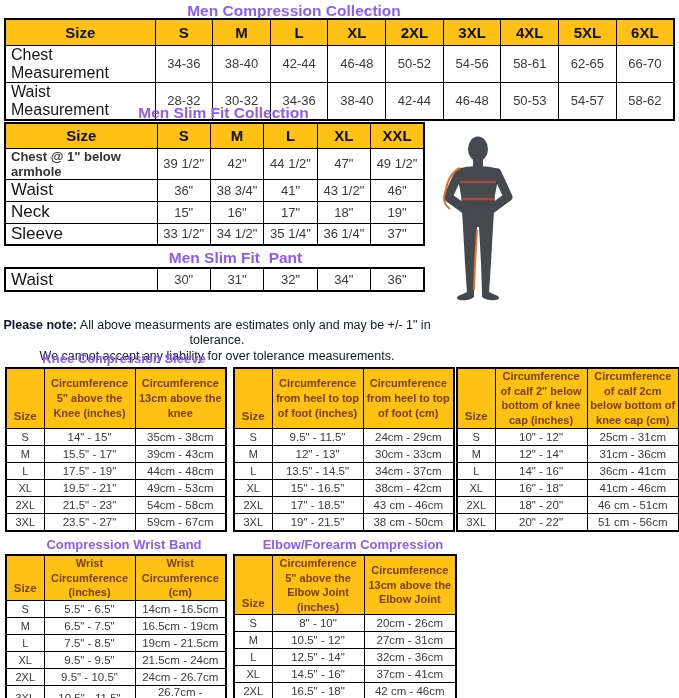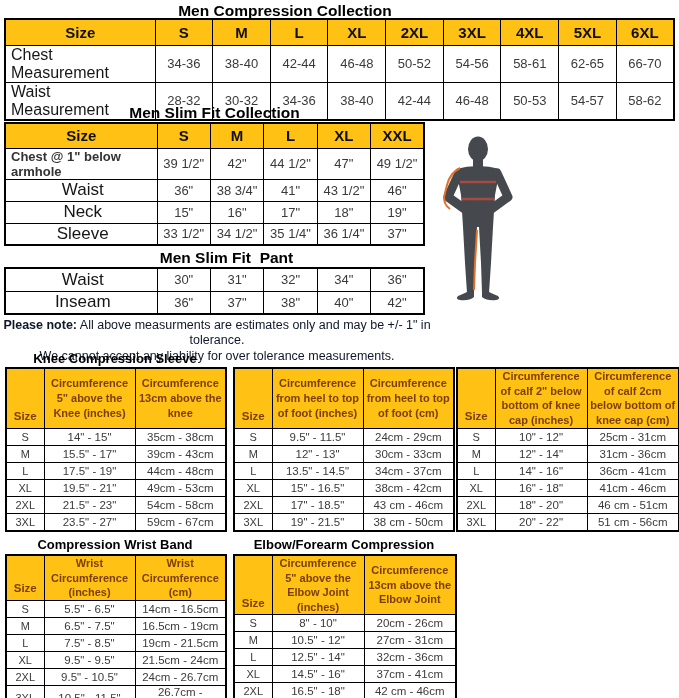--- a/index.html
+++ b/index.html
@@ -1,37 +1,37 @@
 <!DOCTYPE html>
 <html style="--gold: #FFC113; --header-brown: #7B3E04; --data-text: #3A3A3A; --border: #000000; --figure-body: #45484D; --line-red: #A84A40; --line-orange: #E0722C;"><head>
 <meta charset="utf-8">
 <style>
   html,body{margin:0;padding:0;background:#fff;}
   .page{position:relative;width:679px;height:698px;background:#fff;overflow:hidden;
         font-family:"Liberation Sans",sans-serif;color:#000;}
-  .title{position:absolute;font-weight:700;text-align:center;color:#000000;}
+  .title{position:absolute;font-weight:700;text-align:center;color:#8b5cf6;padding-left:9px;}
   .t1{top:2px;left:0;width:570px;font-size:15.5px;}
   .t2{top:104px;left:4px;width:421px;font-size:15.5px;}
   .t3{top:249px;left:16px;width:421px;font-size:15.5px;white-space:pre;}
   .st{font-size:13px;}
   .st-knee{top:351px;left:5px;width:220px;}
   .st-ankle{top:351px;left:233px;width:220px;}
   .st-calf{top:367px;left:456px;width:222px;}
   .st-wrist{top:537px;left:5px;width:220px;}
   .st-elbow{top:537px;left:233px;width:222px;}
 
   table{position:absolute;border-collapse:collapse;table-layout:fixed;background:#fff;
         border:2px solid var(--border,#000);}
   th,td{border:1px solid var(--border,#000);overflow:hidden;padding:0 2px;}
 
   
   .big th{background:var(--gold,#FFC113);font-weight:700;font-size:15px;color:#101010;text-align:center;}
   .big td{font-size:13px;color:var(--data-text,#3a3a3a);text-align:center;}
   .big .lbl{text-align:left;padding-left:5px;color:#161616;}
-  .lbl.lg{font-size:17px;text-align:center;}
+  .lbl.lg{font-size:17px;}
   .lbl.md{font-size:16px;margin-top:12px;}
   .lbl.sm{font-size:13px;font-weight:600;color:#333;}
   .t-compression{top:18px;left:4px;width:671px;}
   .t-compression tr{height:22px;}
   .t-compression tr.hdr{height:26px;}
   .t-slim{top:122px;left:4px;width:421px;}
   .t-slim tr{height:22px;}
   .t-slim tr.hdr{height:25px;}
   .t-slim tr.r-chest{height:20px;}
   .t-pant{top:267px;left:4px;width:421px;}
@@ -182,28 +182,20 @@
         <col>
       </colgroup>
     <tbody>
         <tr>
       <td class="lbl lg">Waist</td>
       <td>30"</td>
       <td>31"</td>
       <td>32"</td>
       <td>34"</td>
       <td>36"</td>
-    </tr>
-    <tr>
-      <td class="lbl lg">Inseam</td>
-      <td>36"</td>
-      <td>37"</td>
-      <td>38"</td>
-      <td>40"</td>
-      <td>42"</td>
     </tr>
   </tbody>
     </table>
 
   <div class="note">
     <b>Please note:</b><span> All above measurments are estimates only and may be +/- 1" in tolerance.</span><br>
     <span>We cannot accept any liability for over tolerance measurements.</span>
   </div>
 
   <div class="figure">

